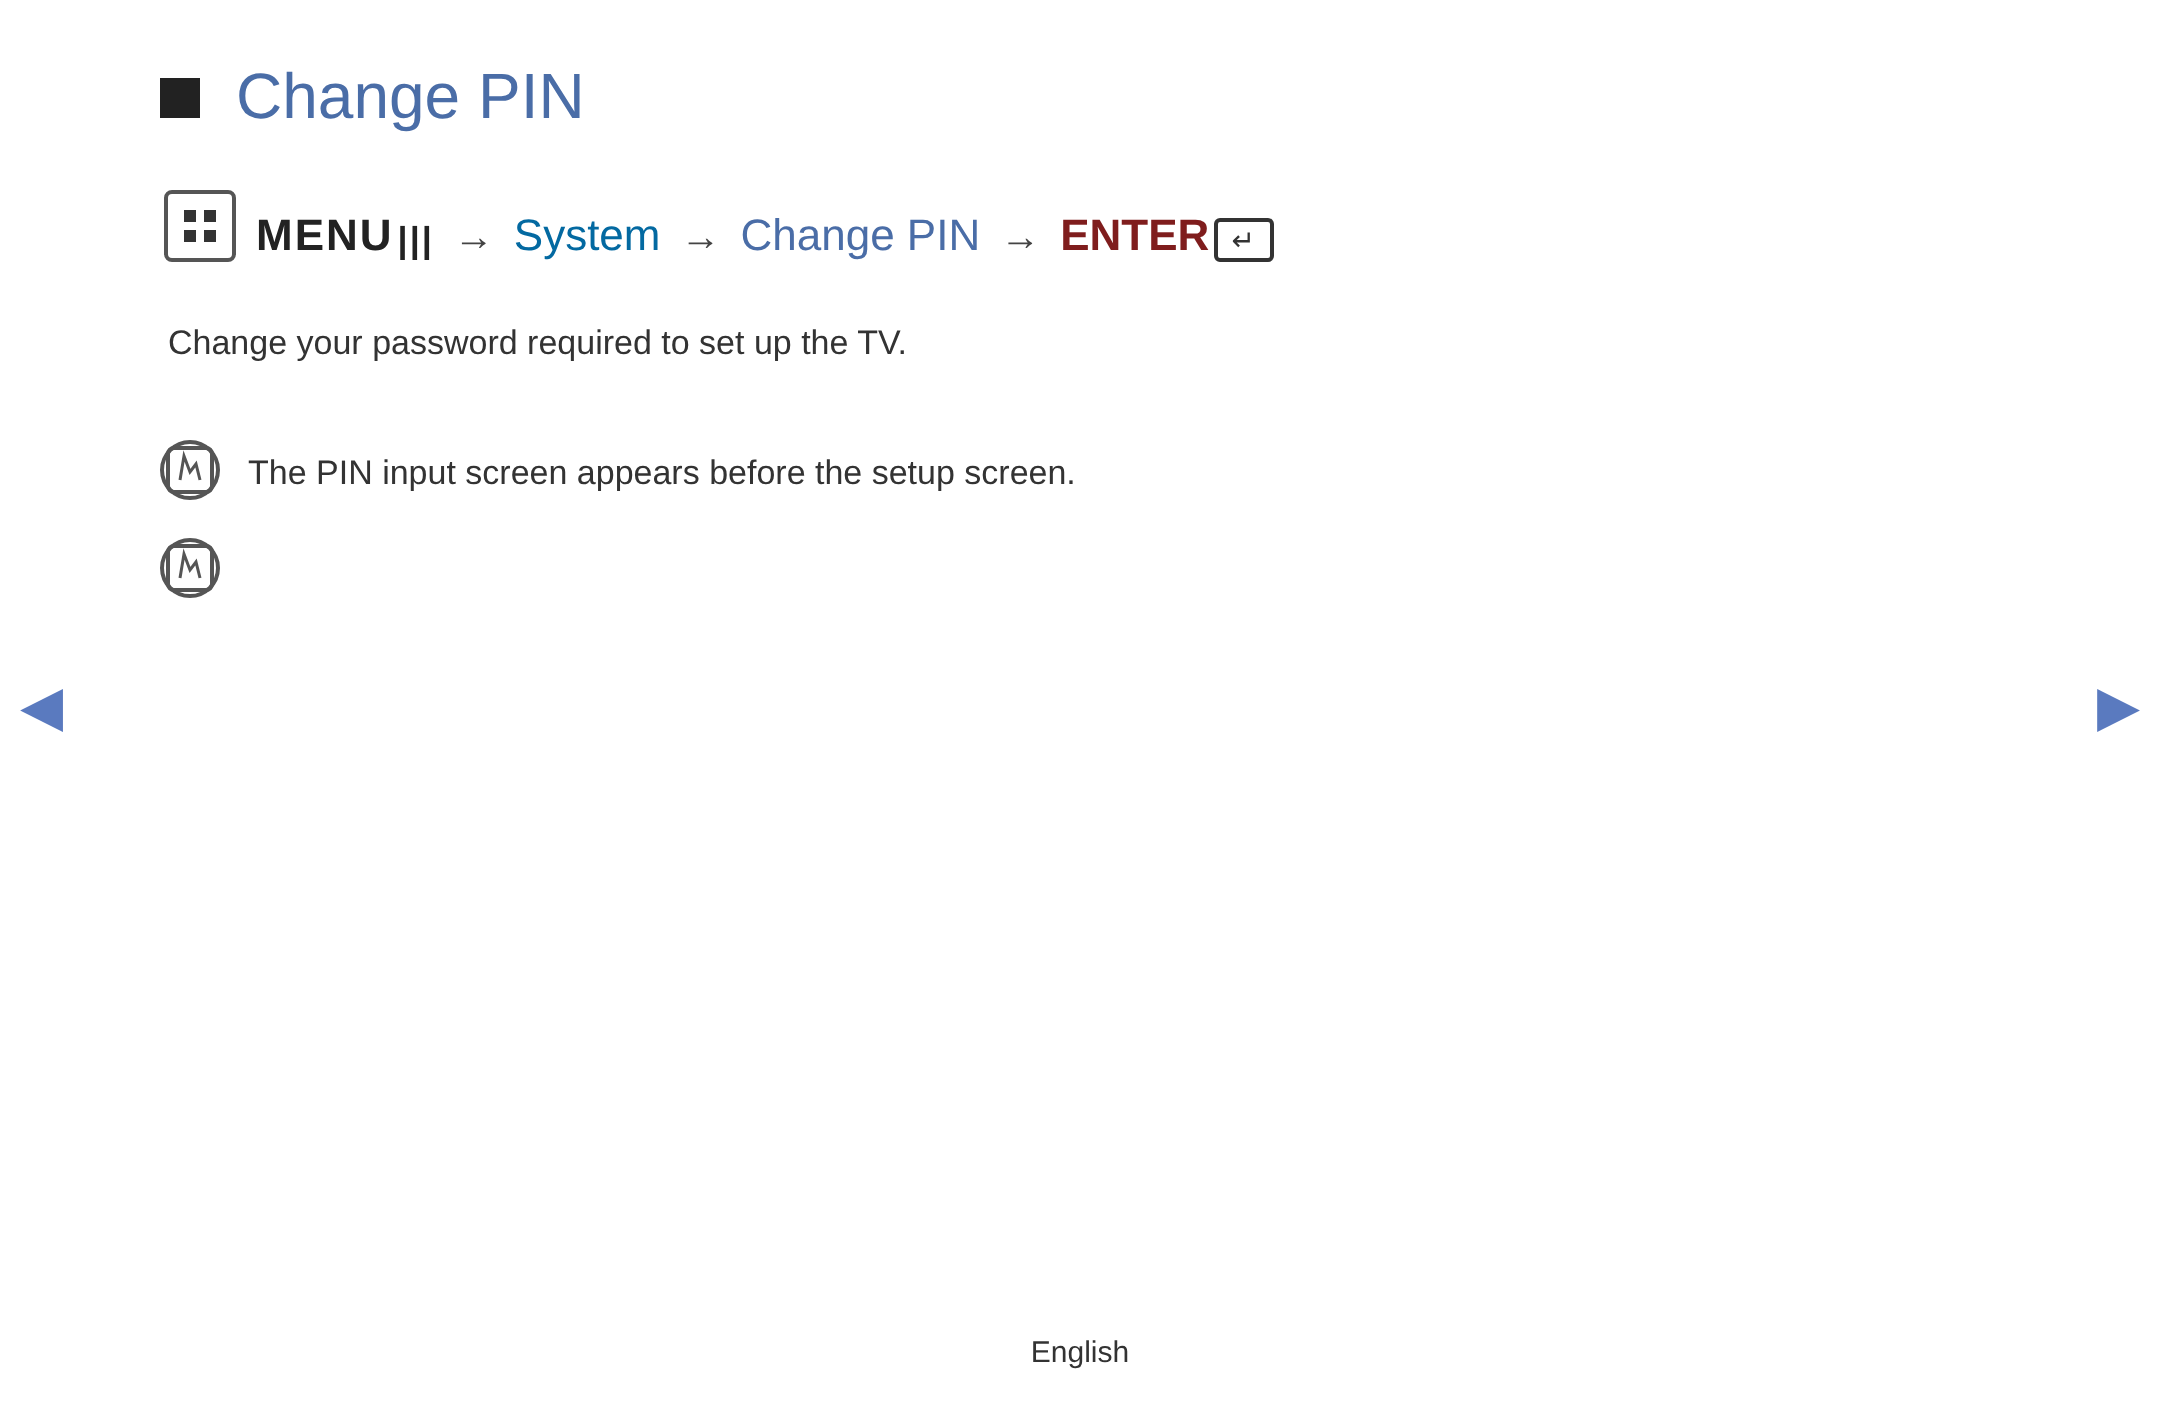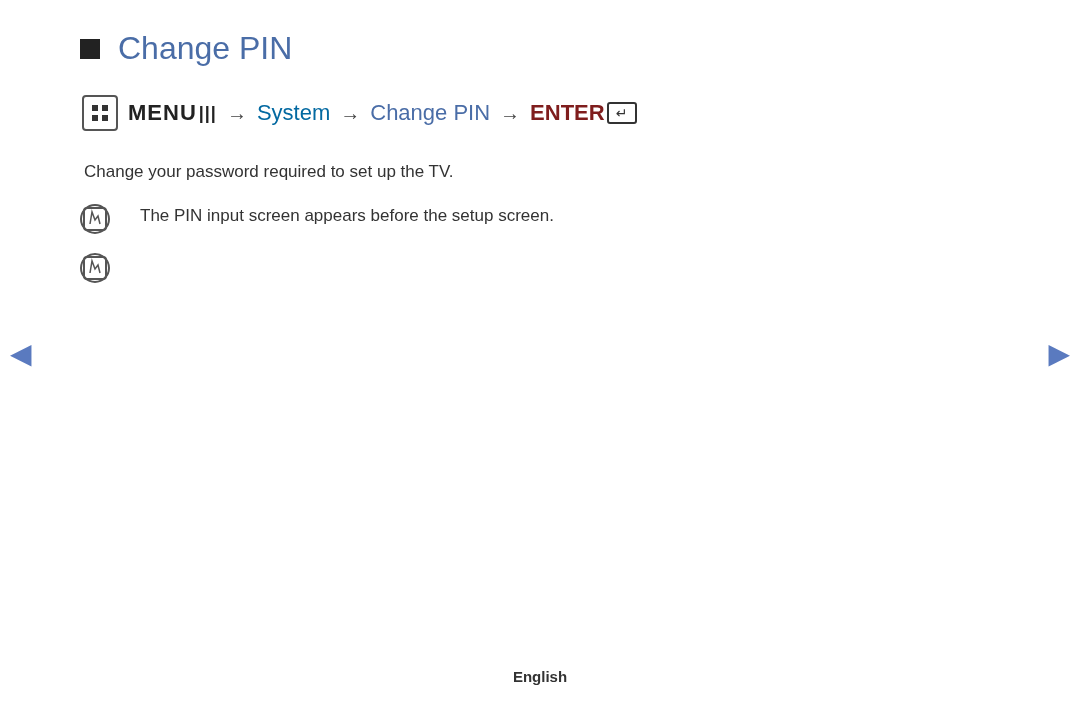--- a/index.html
+++ b/index.html
@@ -36,21 +36,21 @@
     }
 
     .page-title {
       font-size: 32px;
       font-weight: 400;
       color: #4a6da7;
     }
 
     .nav-row {
       display: flex;
-      align-items: center;
+      align-items: flex-end;
       gap: 0;
       margin-bottom: 28px;
       margin-left: 2px;
     }
 
     .menu-icon-box {
       display: inline-flex;
       align-items: center;
       justify-content: center;
       width: 36px;
@@ -109,29 +109,29 @@
     }
 
     .enter-arrow {
       font-size: 14px;
       color: #333;
     }
 
     .description-text {
       font-size: 17px;
       color: #333;
-      margin-bottom: 18px;
+      margin-bottom: 34px;
       margin-left: 4px;
       line-height: 1.5;
     }
 
     .note-row {
       display: flex;
-      align-items: flex-start;
-      gap: 30px;
+      align-items: flex-end;
+      gap: 14px;
       margin-bottom: 18px;
     }
 
     .note-icon {
       width: 30px;
       height: 30px;
       border: 2px solid #555;
       border-radius: 50%;
       display: flex;
       align-items: center;
@@ -178,21 +178,21 @@
       user-select: none;
     }
 
     .footer {
       position: absolute;
       bottom: 20px;
       left: 0;
       right: 0;
       text-align: center;
       font-size: 15px;
-      font-weight: 700;
+      font-weight: 400;
       color: #333;
     }
   </style>
 </head>
 <body>
 
 <div class="main-content">
 
   <div class="title-row">
     <div class="black-square"></div>

